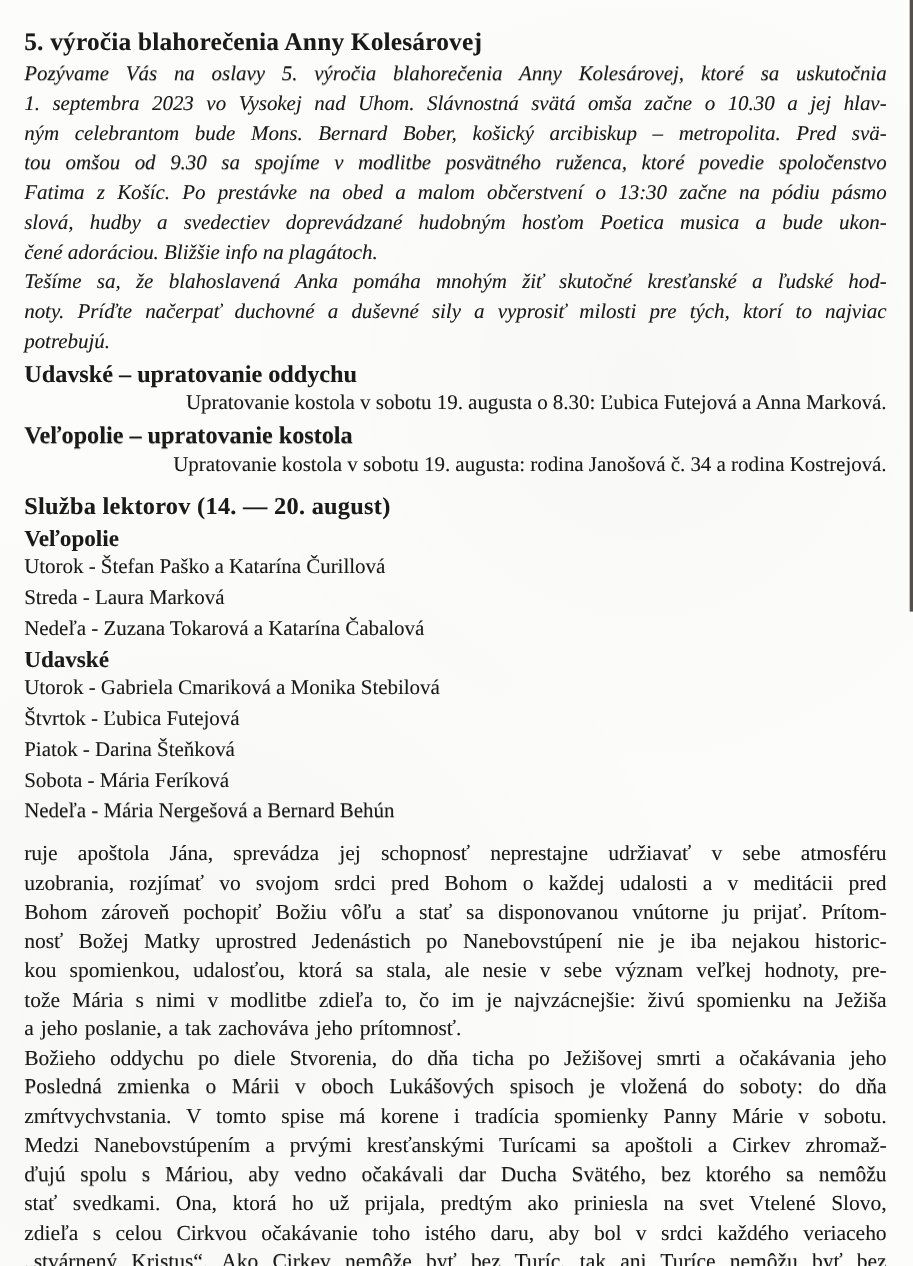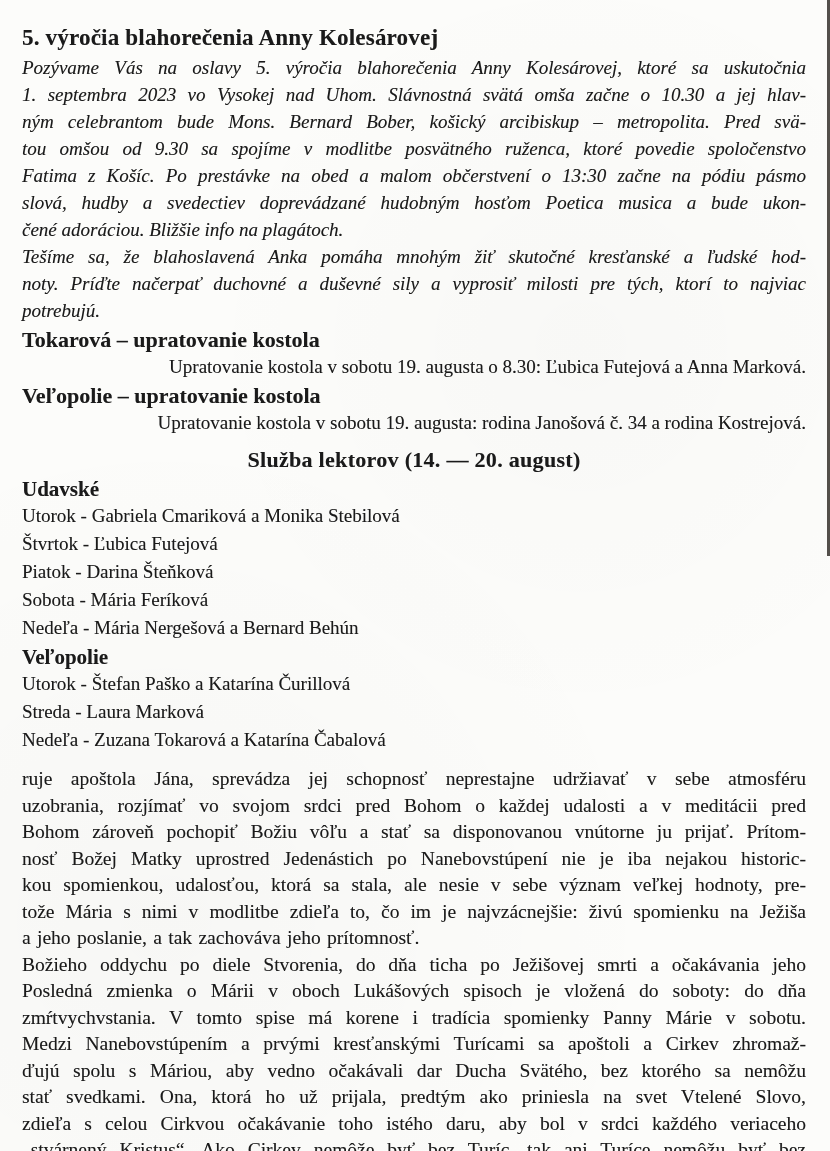--- a/index.html
+++ b/index.html
@@ -33,21 +33,20 @@
     font-size: 23px; line-height: 28px; font-weight: bold;
     letter-spacing: 0.2px;
   }
   h2.doc-h2 {
     margin: 2px 0 0 0;
     font-size: 22px; line-height: 27px; font-weight: bold;
   }
   h3.doc-h3-center {
     margin: 10px 0 2px 0;
     font-size: 22px; line-height: 28px; font-weight: bold;
-    text-align: center;
     letter-spacing: 0.3px;
   }
   h4.group-name {
     margin: 0; font-size: 21px; line-height: 26px; font-weight: bold;
   }
   .plain-line { font-size: 19px; line-height: 27px; text-align: right; }
   .para { font-size: 19px; font-style: italic; }
   .para .tline { line-height: 27px; text-align: justify; text-align-last: justify; }
   .para .tline.last { text-align-last: left; }
   .days { font-size: 19px; }
@@ -73,45 +72,45 @@
       <div class="tline">Fatima z Košíc. Po prestávke na obed a malom občerstvení o 13:30 začne na pódiu pásmo</div>
       <div class="tline">slová, hudby a svedectiev doprevádzané hudobným hosťom Poetica musica a bude ukon-</div>
       <div class="tline last">čené adoráciou. Bližšie info na plagátoch.</div>
     </div>
   <div class="para">
       <div class="tline">Tešíme sa, že blahoslavená Anka pomáha mnohým žiť skutočné kresťanské a ľudské hod-</div>
       <div class="tline">noty. Príďte načerpať duchovné a duševné sily a vyprosiť milosti pre tých, ktorí to najviac</div>
       <div class="tline last">potrebujú.</div>
     </div>
 
-  <h2 class="doc-h2">Tokarová – upratovanie kostola</h2>
+  <h2 class="doc-h2">Udavské – upratovanie oddychu</h2>
   <div class="plain-line">Upratovanie kostola v sobotu 19. augusta o 8.30: Ľubica Futejová a Anna Marková.</div>
 
   <h2 class="doc-h2">Veľopolie – upratovanie kostola</h2>
   <div class="plain-line">Upratovanie kostola v sobotu 19. augusta: rodina Janošová č. 34 a rodina Kostrejová.</div>
 
   <h3 class="doc-h3-center">Služba lektorov (14. — 20. august)</h3>
+
+  <div class="group group-2">
+    <h4 class="group-name">Veľopolie</h4>
+    <div class="days">
+        <div class="pline">Utorok - Štefan Paško a Katarína Čurillová</div>
+        <div class="pline">Streda - Laura Marková</div>
+        <div class="pline">Nedeľa - Zuzana Tokarová a Katarína Čabalová</div>
+      </div>
+  </div>
 
   <div class="group group-1">
     <h4 class="group-name">Udavské</h4>
     <div class="days">
         <div class="pline">Utorok - Gabriela Cmariková a Monika Stebilová</div>
         <div class="pline">Štvrtok - Ľubica Futejová</div>
         <div class="pline">Piatok - Darina Šteňková</div>
         <div class="pline">Sobota - Mária Feríková</div>
         <div class="pline">Nedeľa - Mária Nergešová a Bernard Behún</div>
-      </div>
-  </div>
-
-  <div class="group group-2">
-    <h4 class="group-name">Veľopolie</h4>
-    <div class="days">
-        <div class="pline">Utorok - Štefan Paško a Katarína Čurillová</div>
-        <div class="pline">Streda - Laura Marková</div>
-        <div class="pline">Nedeľa - Zuzana Tokarová a Katarína Čabalová</div>
       </div>
   </div>
 
   <div class="article">
     <div class="para-a">
         <div class="tline">ruje apoštola Jána, sprevádza jej schopnosť neprestajne udržiavať v sebe atmosféru</div>
         <div class="tline">uzobrania, rozjímať vo svojom srdci pred Bohom o každej udalosti a v meditácii pred</div>
         <div class="tline">Bohom zároveň pochopiť Božiu vôľu a stať sa disponovanou vnútorne ju prijať. Prítom-</div>
         <div class="tline">nosť Božej Matky uprostred Jedenástich po Nanebovstúpení nie je iba nejakou historic-</div>
         <div class="tline">kou spomienkou, udalosťou, ktorá sa stala, ale nesie v sebe význam veľkej hodnoty, pre-</div>

